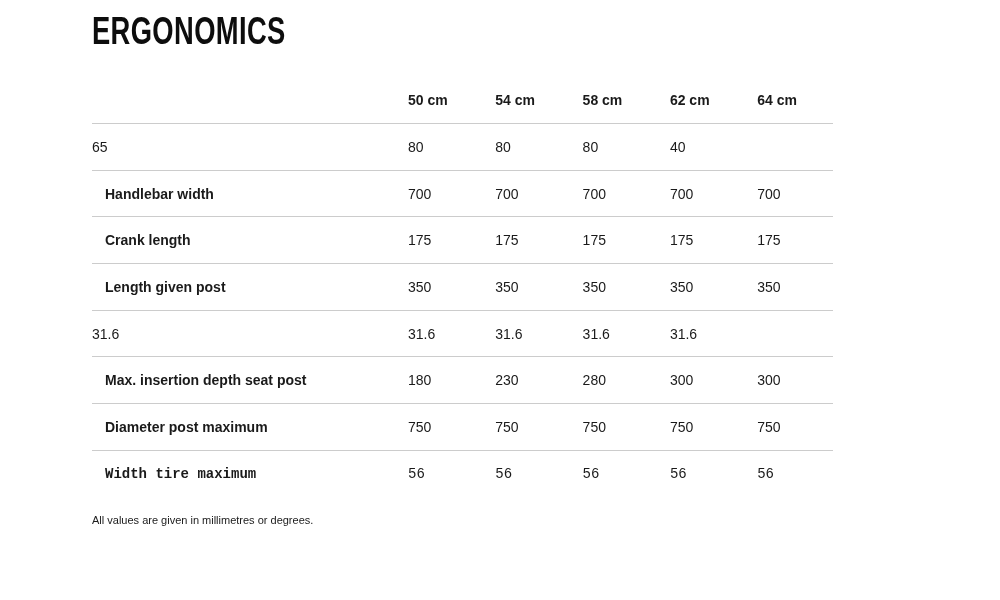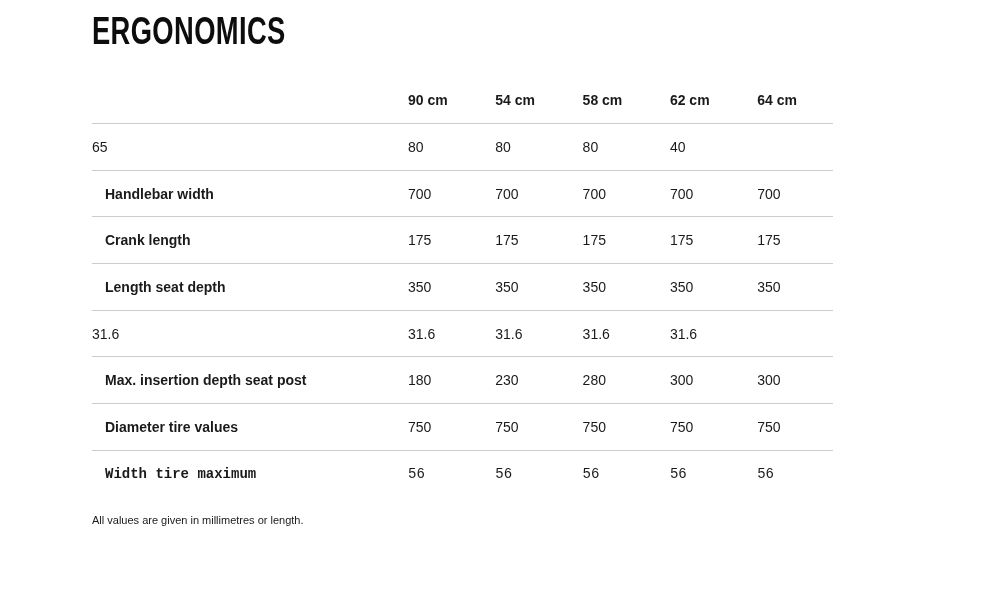--- a/index.html
+++ b/index.html
@@ -58,21 +58,21 @@
 <body>
 
 <div class="content">
 
   <h1 class="page-title">ERGONOMICS</h1>
 
   <div class="spec-table">
 
     <div class="trow head">
       <div class="cell label"></div>
-      <div class="cell colhead">90 cm</div>
+      <div class="cell colhead">50 cm</div>
       <div class="cell colhead">54 cm</div>
       <div class="cell colhead">58 cm</div>
       <div class="cell colhead">62 cm</div>
       <div class="cell colhead">64 cm</div>
     </div>
 
     <div class="trow">
       <div class="cell">65</div>
       <div class="cell">80</div>
       <div class="cell">80</div>
@@ -92,21 +92,21 @@
     <div class="trow">
       <div class="cell label">Crank length</div>
       <div class="cell">175</div>
       <div class="cell">175</div>
       <div class="cell">175</div>
       <div class="cell">175</div>
       <div class="cell">175</div>
     </div>
 
     <div class="trow">
-      <div class="cell label">Length seat depth</div>
+      <div class="cell label">Length given post</div>
       <div class="cell">350</div>
       <div class="cell">350</div>
       <div class="cell">350</div>
       <div class="cell">350</div>
       <div class="cell">350</div>
     </div>
 
     <div class="trow">
       <div class="cell">31.6</div>
       <div class="cell">31.6</div>
@@ -118,34 +118,34 @@
     <div class="trow">
       <div class="cell label">Max. insertion depth seat post</div>
       <div class="cell">180</div>
       <div class="cell">230</div>
       <div class="cell">280</div>
       <div class="cell">300</div>
       <div class="cell">300</div>
     </div>
 
     <div class="trow">
-      <div class="cell label">Diameter tire values</div>
+      <div class="cell label">Diameter post maximum</div>
       <div class="cell">750</div>
       <div class="cell">750</div>
       <div class="cell">750</div>
       <div class="cell">750</div>
       <div class="cell">750</div>
     </div>
 
     <div class="trow last">
       <div class="cell label">Width tire maximum</div>
       <div class="cell">56</div>
       <div class="cell">56</div>
       <div class="cell">56</div>
       <div class="cell">56</div>
       <div class="cell">56</div>
     </div>
 
   </div>
 
-  <div class="footnote">All values are given in millimetres or length.</div>
+  <div class="footnote">All values are given in millimetres or degrees.</div>
 
 </div>
 
 </body></html>

